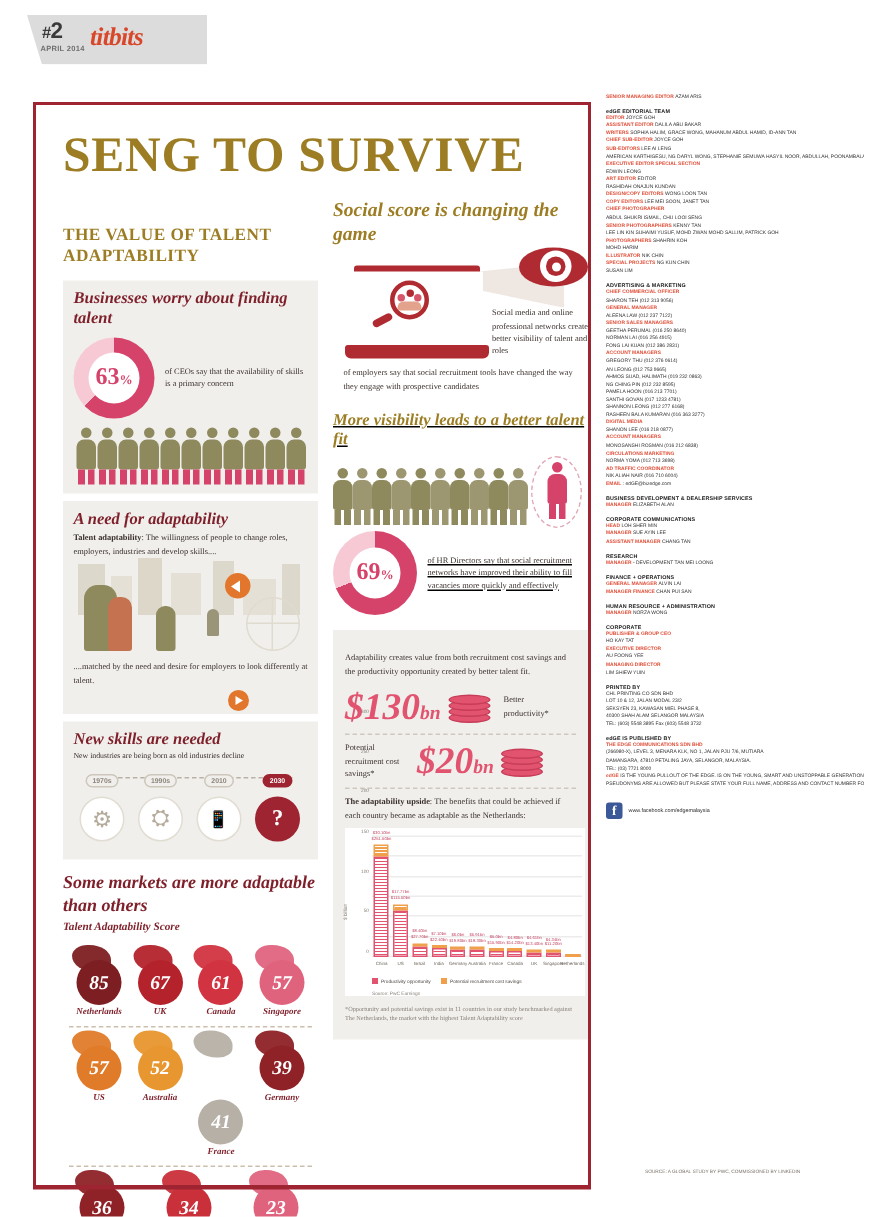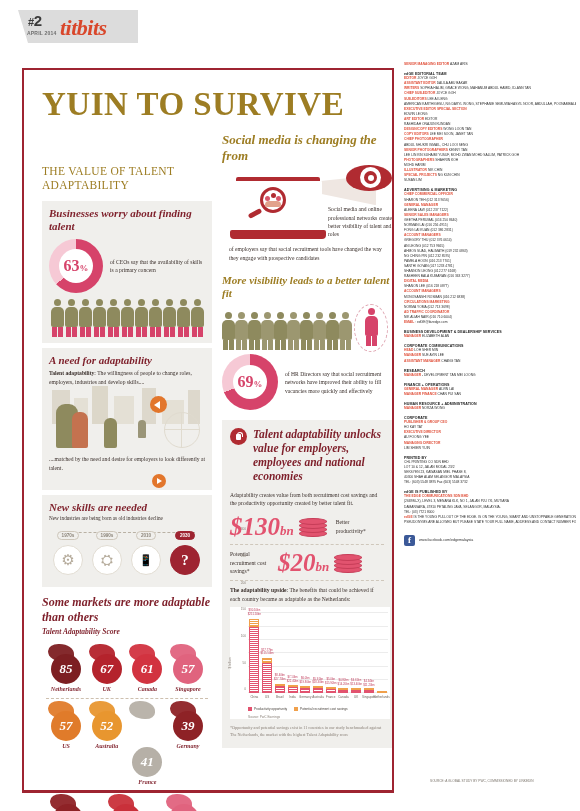--- a/index.html
+++ b/index.html
@@ -25,41 +25,41 @@
   }
   .issue-num .hash { font-size:11px; font-weight:bold; }
   .issue-date {
     position:absolute; left:27px; top:30px;
     font-family:"Liberation Sans", sans-serif;
     font-size:5px; font-weight:bold; color:#6f6f6f; letter-spacing:.2px;
   }
   .brand {
     position:absolute; left:60px; top:15px;
     font-family:"Liberation Serif", serif;
-    font-size:22px; font-style:italic; font-weight:bold;
+    font-size:17px; font-style:italic; font-weight:bold;
     color:#d9472b; letter-spacing:-.5px;
   }
 
   
   .panel {
     position:absolute; left:22px; top:68px; width:372px; height:724px;
     border:2px solid #9e2431; background:#ffffff; padding:4px;
   }
   .panel-inner { position:relative; width:100%; height:100%; background:#fff; }
 
   .main-title {
     position:absolute; left:14px; top:14px;
     font-family:"Liberation Serif", serif;
     font-size:33px; font-weight:bold; color:#9d7d23;
     letter-spacing:.5px; line-height:1;
   }
   .col-head {
     font-family:"Liberation Serif", serif;
-    font-weight:normal; color:#9d7d23; font-size:11.5px;
-    letter-spacing:.3px; line-height:1.25;margin-top:14px;
+    font-weight:bold; color:#9d7d23; font-size:11.5px;
+    letter-spacing:.3px; line-height:1.25;
   }
   .col-head-it {
     font-family:"Liberation Serif", serif;
     font-weight:bold; font-style:italic; color:#9d7d23; font-size:12.5px;
     line-height:1.2;
   }
   .sub-head {
     font-family:"Liberation Serif", serif;
     font-weight:bold; font-style:italic; color:#7e1f2a; font-size:11px;
     line-height:1.2;
@@ -215,21 +215,21 @@
   <div class="topbar">
     <div class="issue-tab"></div>
     <div class="issue-num"><span class="hash">#</span><span>2</span></div>
     <div class="issue-date">APRIL 2014</div>
     <div class="brand">titbits</div>
   </div>
 
   <div class="panel">
    <div class="panel-inner">
 
-    <div class="main-title">YUIN TO SURVIVE</div>
+    <div class="main-title">SENG TO SURVIVE</div>
 
     <div class="lcol">
 
       <div class="col-head" style="margin-bottom:8px;">THE VALUE OF TALENT ADAPTABILITY</div>
 
       <div class="grayblock">
         <div class="sub-head">Businesses worry about finding talent</div>
 
         <div style="display:flex;align-items:center;margin-top:6px;">
           <div class="donut" style="width:54px;height:54px;border-radius:50%;
@@ -432,21 +432,21 @@
             <div class="score-lab">China</div>
           </div>
         </div>
 
         <div class="tiny" style="margin-top:10px;">Source: LinkedIn, PwC Earnings</div>
       </div>
     </div>
 
     <div class="rcol">
 
-      <div class="col-head-it" style="font-size:13px;">Social media is changing the from</div>
+      <div class="col-head-it" style="font-size:13px;">Social score is changing the game</div>
 
       <div style="position:relative;height:74px;margin-top:6px;">
 
         <div style="position:absolute;left:96px;top:6px;width:58px;height:30px;background:#efe7e2;
                     clip-path:polygon(0 6px,100% 0,100% 100%,0 60%);"></div>
 
         <div class="eye" style="position:absolute;left:124px;top:-4px;">
           <div style="position:absolute;left:0;top:0;width:46px;height:26px;background:#b02b31;
                       border-radius:50% / 50%;"></div>
           <div style="position:absolute;left:14px;top:2px;width:21px;height:21px;border-radius:50%;background:#fff;"></div>
@@ -469,21 +469,21 @@
           <div class="lt-base"></div>
           <div style="position:absolute;left:40px;bottom:9px;width:16px;height:3px;background:#fff;border-radius:2px;"></div>
         </div>
         <div class="body-txt" style="position:absolute;left:106px;top:36px;width:64px;">Social media and online professional networks create better visibility of talent and roles</div>
       </div>
 
       <div style="display:flex;align-items:center;margin-top:2px;">
         <div class="body-txt" style="margin-left:7px;">of employers say that social recruitment tools have changed the way they engage with prospective candidates</div>
       </div>
 
-      <div style="margin-top:12px;">
+      <div style="margin-top:12px;text-decoration:underline;">
         <div class="col-head-it" style="font-size:11px;">More visibility leads to a better talent fit</div>
 
         <div class="people" style="margin-top:4px;height:46px;">
           <div class="person" style="left:0px;">
                 <div class="head" style="background:#8e8a5e;"></div>
                 <div class="body" style="background:#8e8a5e;"></div>
                 <div class="legs" style="color:#8e8a5e;"></div>
               </div>
           <div class="person" style="left:13px;">
                 <div class="head" style="background:#9c9770;"></div>
@@ -544,24 +544,20 @@
                       background:conic-gradient(#d6436a 0 69%, #f6c9d5 69% 100%);">
             <div class="hole" style="left:11px;top:11px;width:34px;height:34px;">
               <span class="val" style="font-size:16px;"><span>69</span><span class="pct">%</span></span>
             </div>
           </div>
           <div class="body-txt" style="margin-left:7px;">of HR Directors say that social recruitment networks have improved their ability to fill vacancies more quickly and effectively</div>
         </div>
       </div>
 
       <div class="grayblock" style="margin-top:10px;padding:8px 8px 10px;">
-        <div style="display:flex;gap:6px;">
-          <div class="lock"></div>
-          <div class="col-head-it" style="color:#7e1f2a;font-size:11.5px;flex:1;">Talent adaptability unlocks value for employers, employees and national economies</div>
-        </div>
 
         <div class="body-txt" style="margin-top:7px;">Adaptability creates value from both recruitment cost savings and the productivity opportunity created by better talent fit.</div>
 
         <div style="display:flex;align-items:center;margin-top:7px;">
           <div class="money-big"><span>$130</span><span class="money-unit">bn</span></div>
           <div class="coin-stack" style="margin-left:5px;">
             <div class="coin" style="top:13px;"></div>
                 <div class="coin" style="top:9px;"></div>
             <div class="coin" style="top:5px;"></div>
                 <div class="coin" style="top:1px;"></div>

